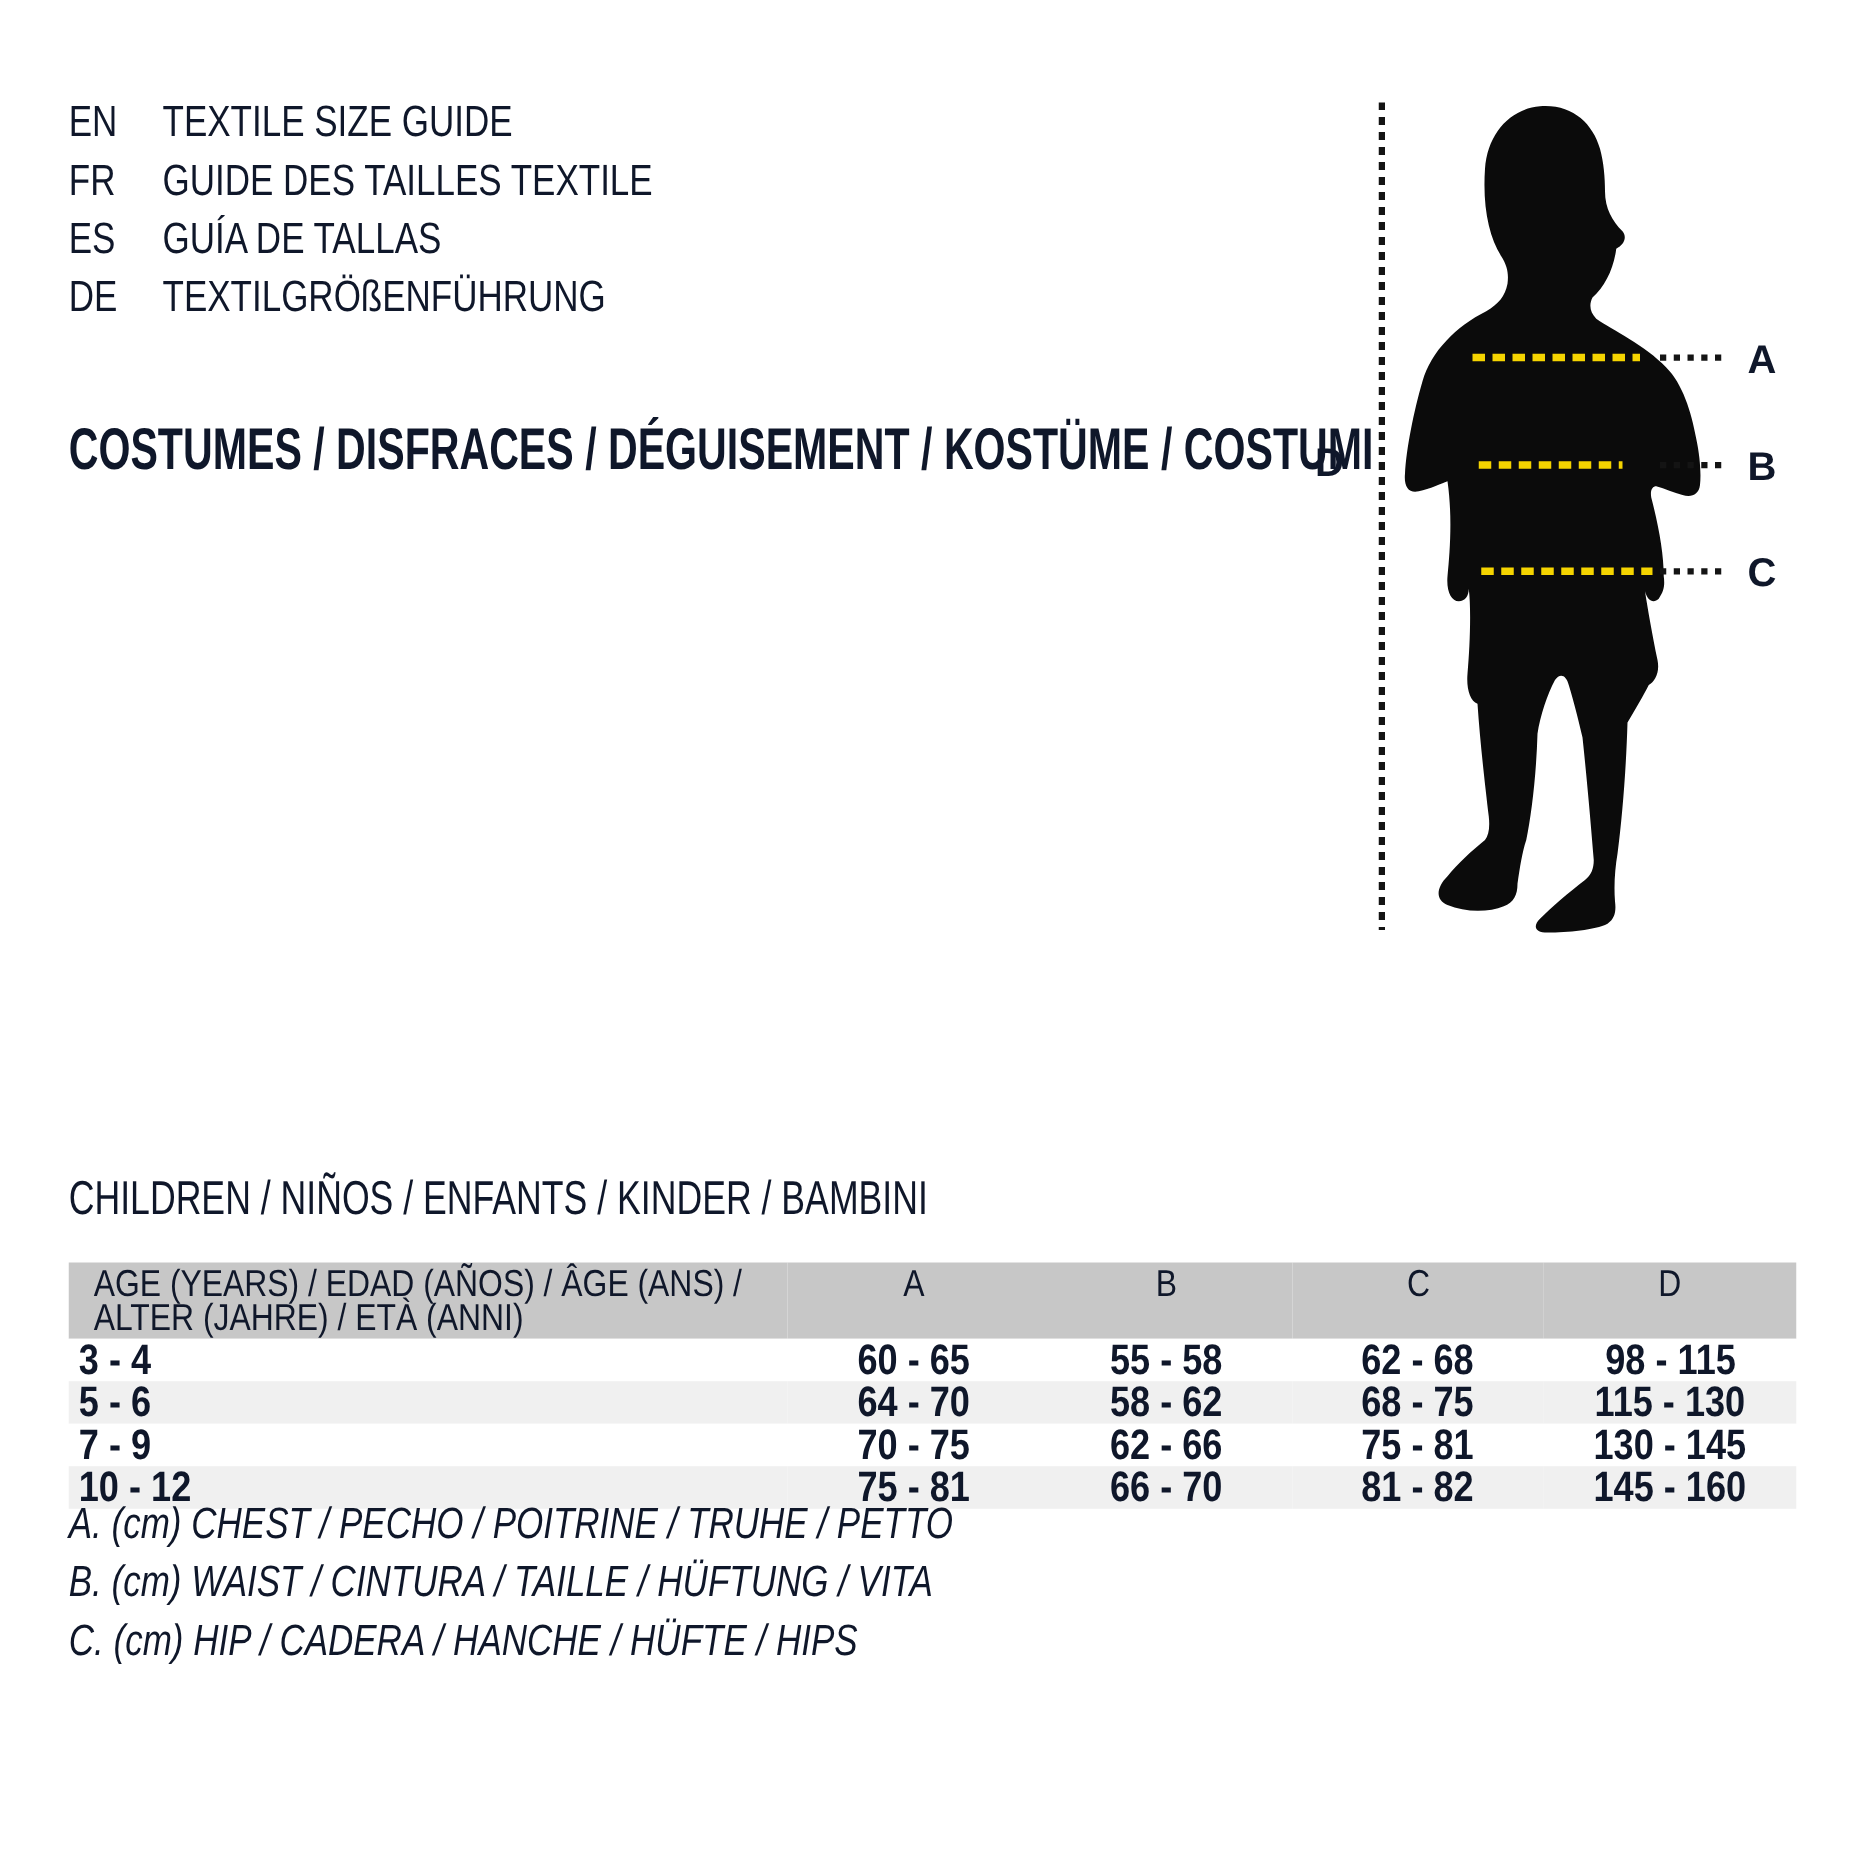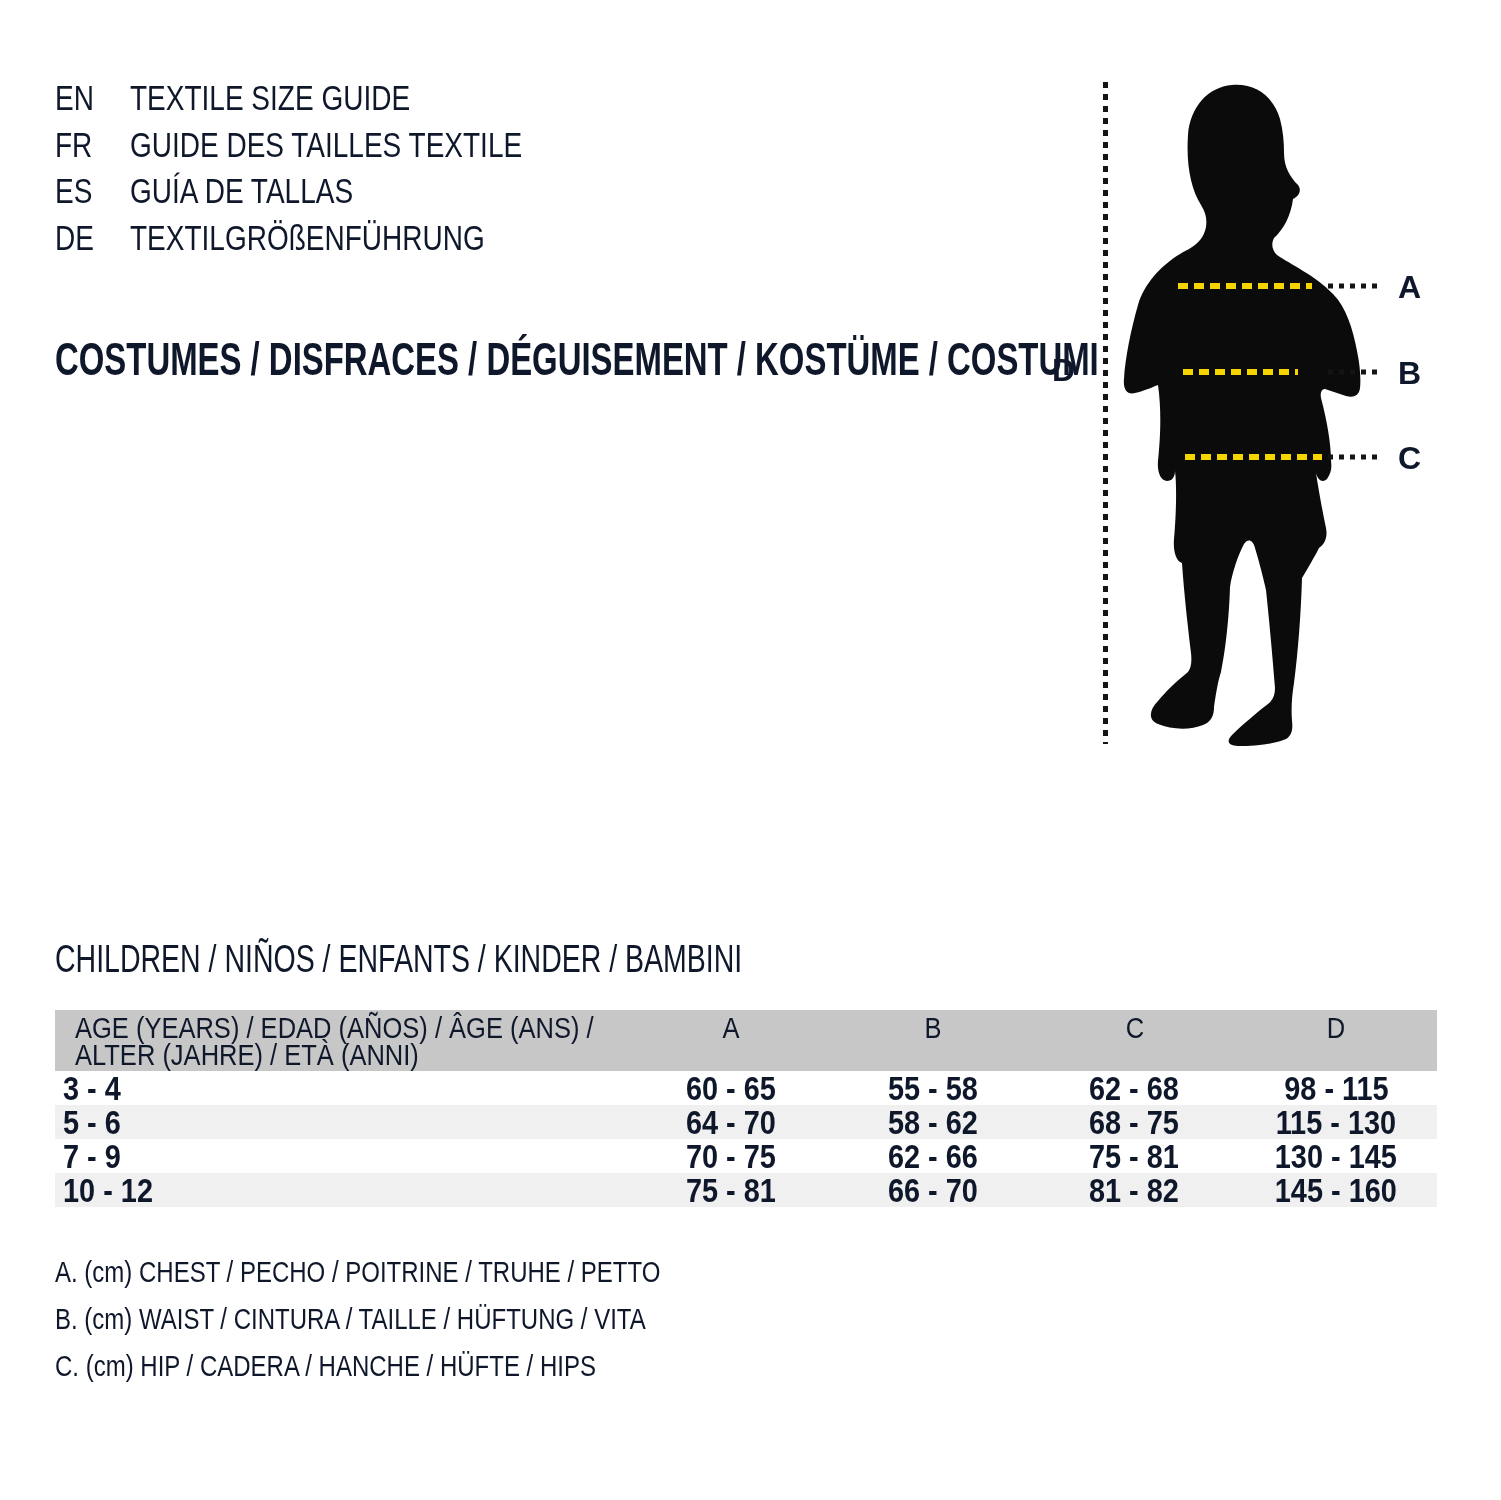--- a/index.html
+++ b/index.html
@@ -37,21 +37,21 @@
   .size-table col.cv{width:201.75px;}
   .size-table thead td{background:#c7c7c7;height:56px;vertical-align:top;font-size:30px;line-height:27px;padding-top:4px;}
   .size-table thead td.agehead{text-align:left;padding-left:20px;}
   .size-table thead td.letter{text-align:center;}
   .size-table tbody td{height:34px;font-size:34px;line-height:34px;text-align:center;padding:0;font-weight:bold;}
   .size-table tbody td.age{text-align:left;padding-left:8px;}
   .size-table tbody tr.even td{background:#ffffff;}
   .size-table tbody tr.odd td{background:#f0f0f0;}
 
   
-  .legend{position:absolute;left:55px;top:1248px;font-size:30px;line-height:47px;}
+  .legend{position:absolute;left:55px;top:1195px;font-size:35px;line-height:47px;font-style:italic;}
 </style>
 </head>
 <body>
 
 <div class="page">
 
   <div class="langs">
     <div class="lang-row">
       <span class="lang-code"><span class="cnd">EN</span></span>
       <span class="cnd">TEXTILE SIZE GUIDE</span>

